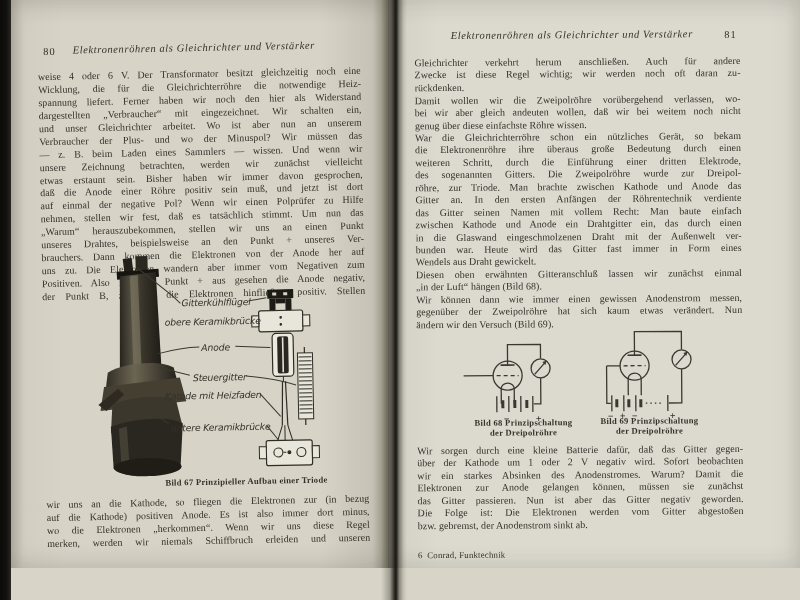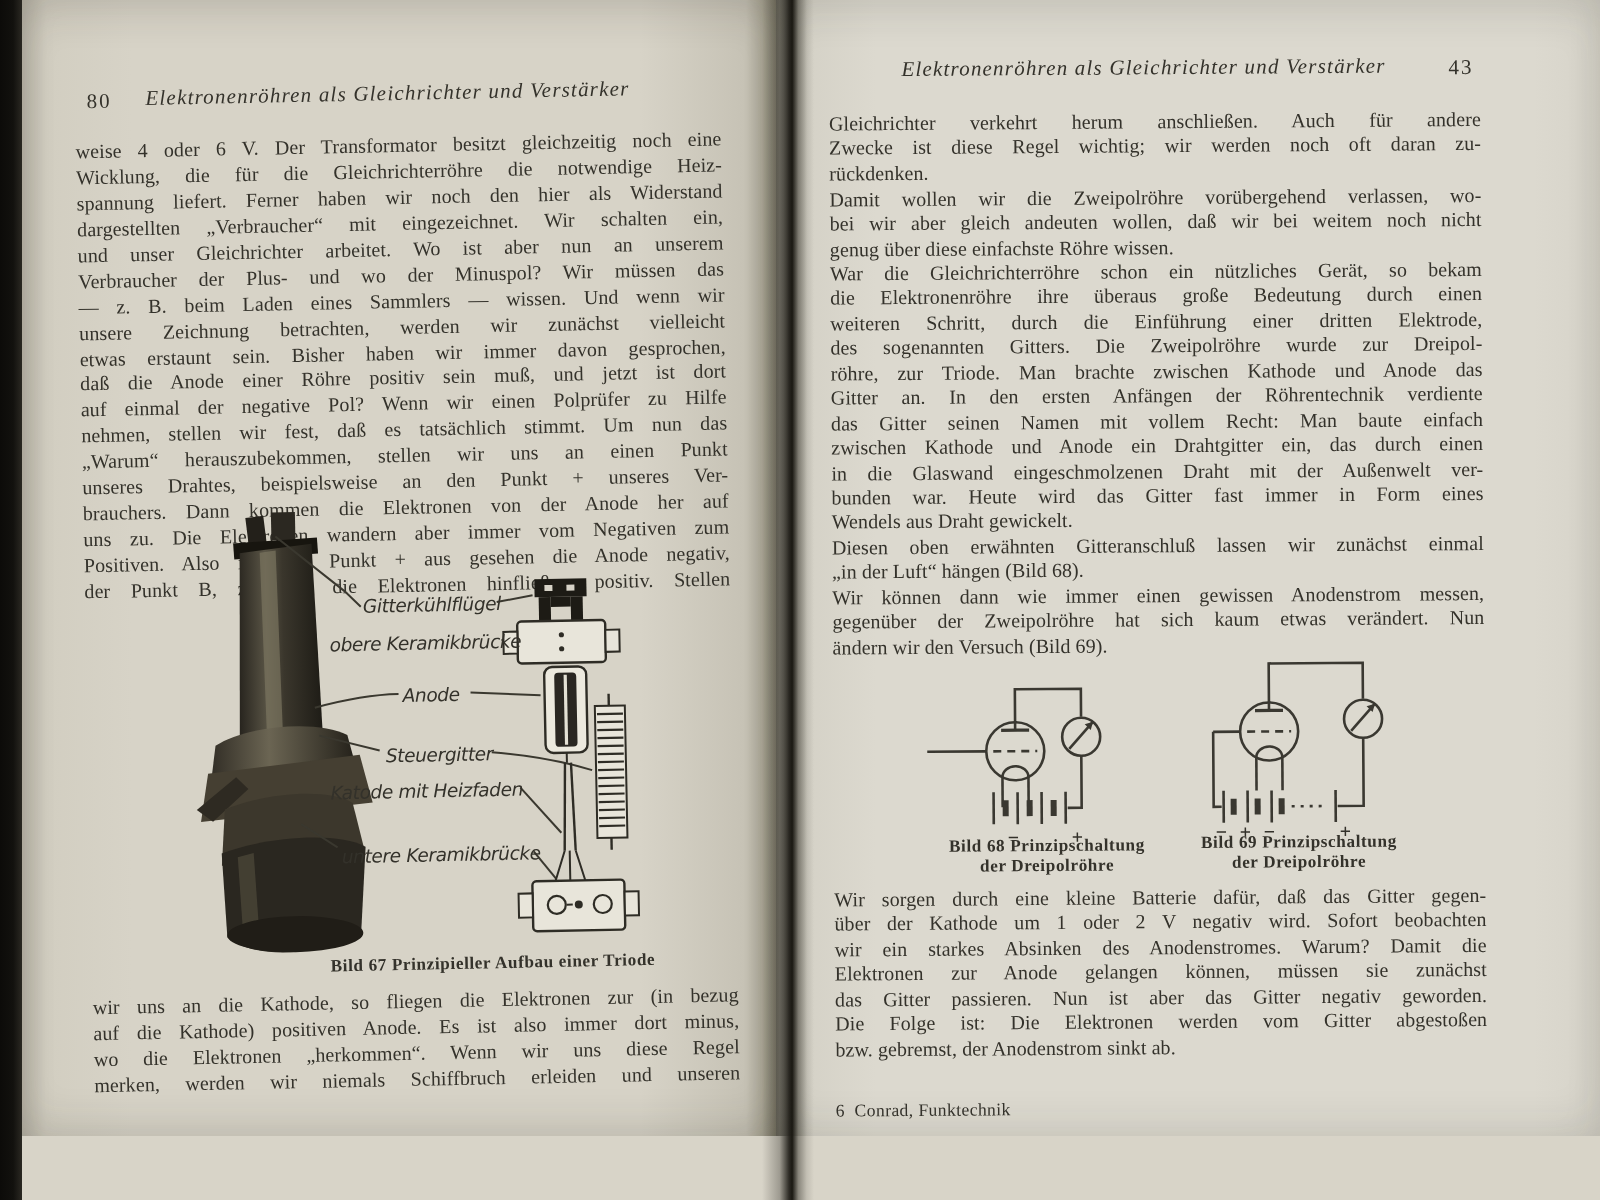--- a/index.html
+++ b/index.html
@@ -191,21 +191,21 @@
           <div class="tline">auf die Kathode) positiven Anode. Es ist also immer dort minus,</div>
           <div class="tline">wo die Elektronen „herkommen“. Wenn wir uns diese Regel</div>
           <div class="tline">merken, werden wir niemals Schiffbruch erleiden und unseren</div>
         </div>
     </div>
   </div>
 
   <div class="page page-right">
     <div class="pageinner">
       <div class="hdr-title" style="left:58px;top:29px;width:255px;">Elektronenröhren als Gleichrichter und Verstärker</div>
-      <span class="hdr-num" style="left:338px;top:30px;">43</span>
+      <span class="hdr-num" style="left:338px;top:30px;">81</span>
 
       <div class="tcol pr" style="left:28px;top:56px;width:326px;">
           <div class="tline">Gleichrichter verkehrt herum anschließen. Auch für andere</div>
           <div class="tline">Zwecke ist diese Regel wichtig; wir werden noch oft daran zu-</div>
           <div class="tline tl-end">rückdenken.</div>
         </div>
       <div class="tcol pr" style="left:28px;top:94px;width:326px;">
           <div class="tline">Damit wollen wir die Zweipolröhre vorübergehend verlassen, wo-</div>
           <div class="tline">bei wir aber gleich andeuten wollen, daß wir bei weitem noch nicht</div>
           <div class="tline tl-end">genug über diese einfachste Röhre wissen.</div>

